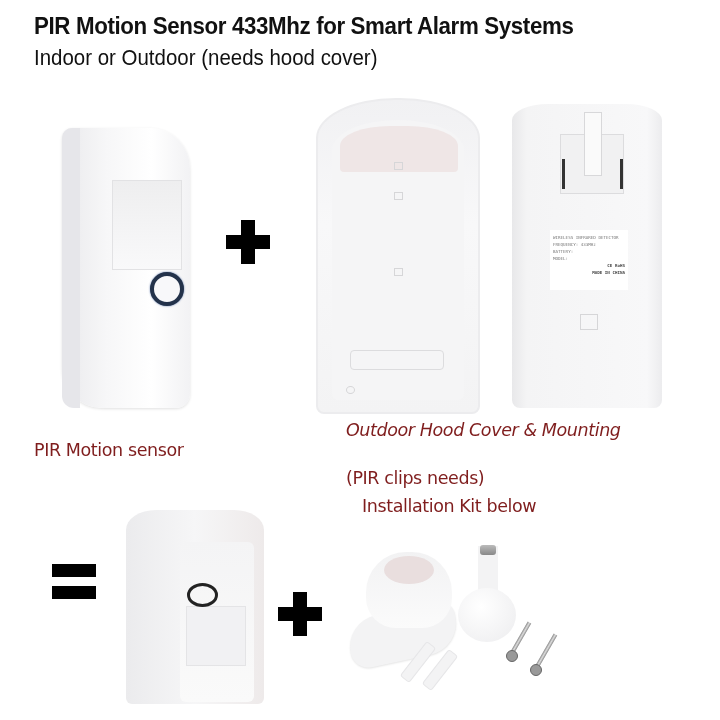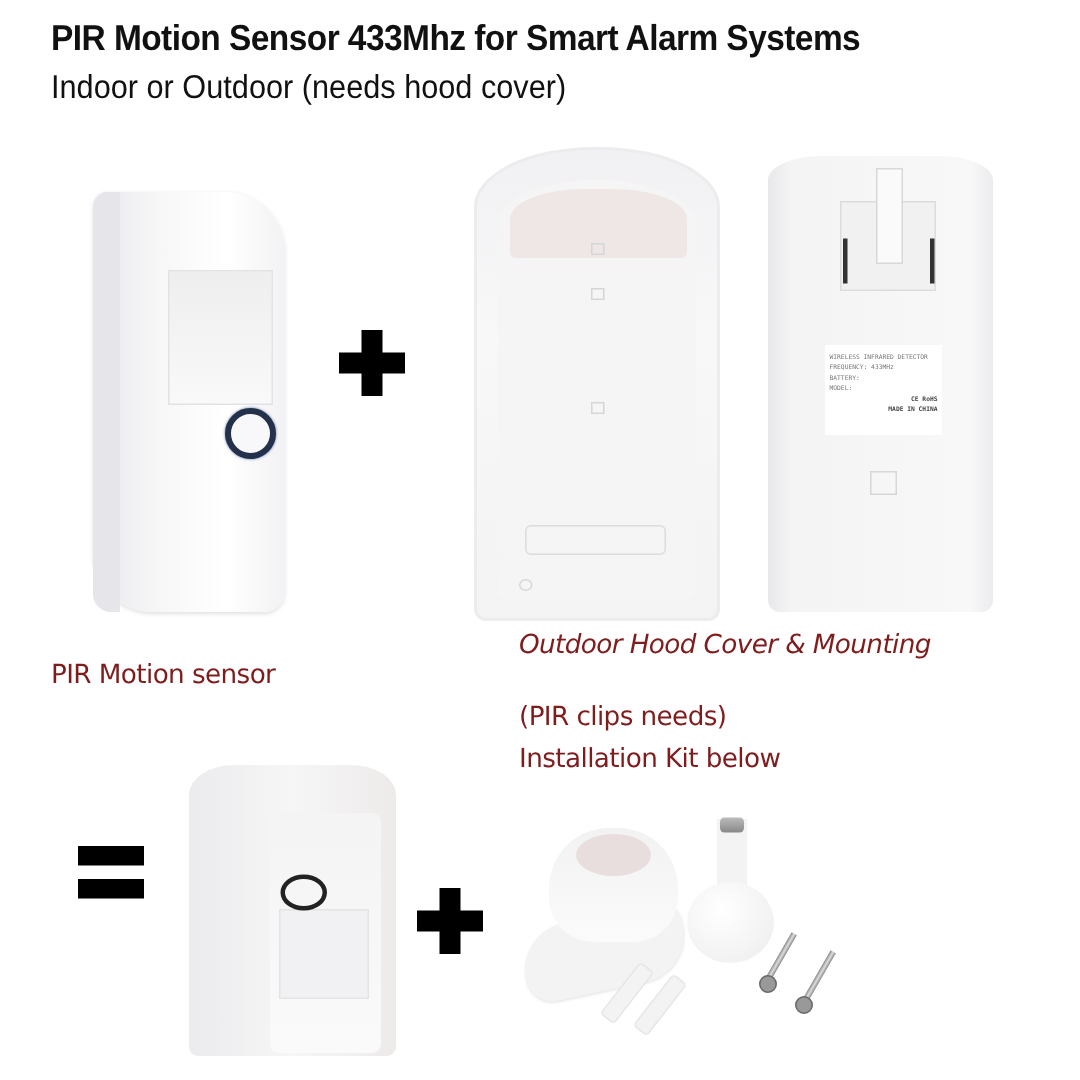--- a/index.html
+++ b/index.html
@@ -100,21 +100,21 @@
     <div>MODEL:</div>
     <div class="r">CE RoHS</div>
     <div class="r">MADE IN CHINA</div>
   </div>
   <div class="square"></div>
 </div>
 
 <div class="caption" style="left:34px; top:440px;">PIR Motion sensor</div>
 <div class="caption" style="left:346px; top:420px;font-style:italic;">Outdoor Hood Cover &amp; Mounting</div>
 <div class="caption" style="left:346px; top:468px;">(PIR clips needs)</div>
-<div class="caption" style="left:346px; top:496px;text-align:center;">Installation Kit below</div>
+<div class="caption" style="left:362px; top:496px;text-align:center;">Installation Kit below</div>
 
 <div class="symbol-eq" style="left:52px; top:564px;"></div>
 
 <div class="assembled">
   <div class="hoodback"></div>
   <div class="sens"></div>
   <div class="win"></div>
 </div>
 <div class="ring2"></div>
 

